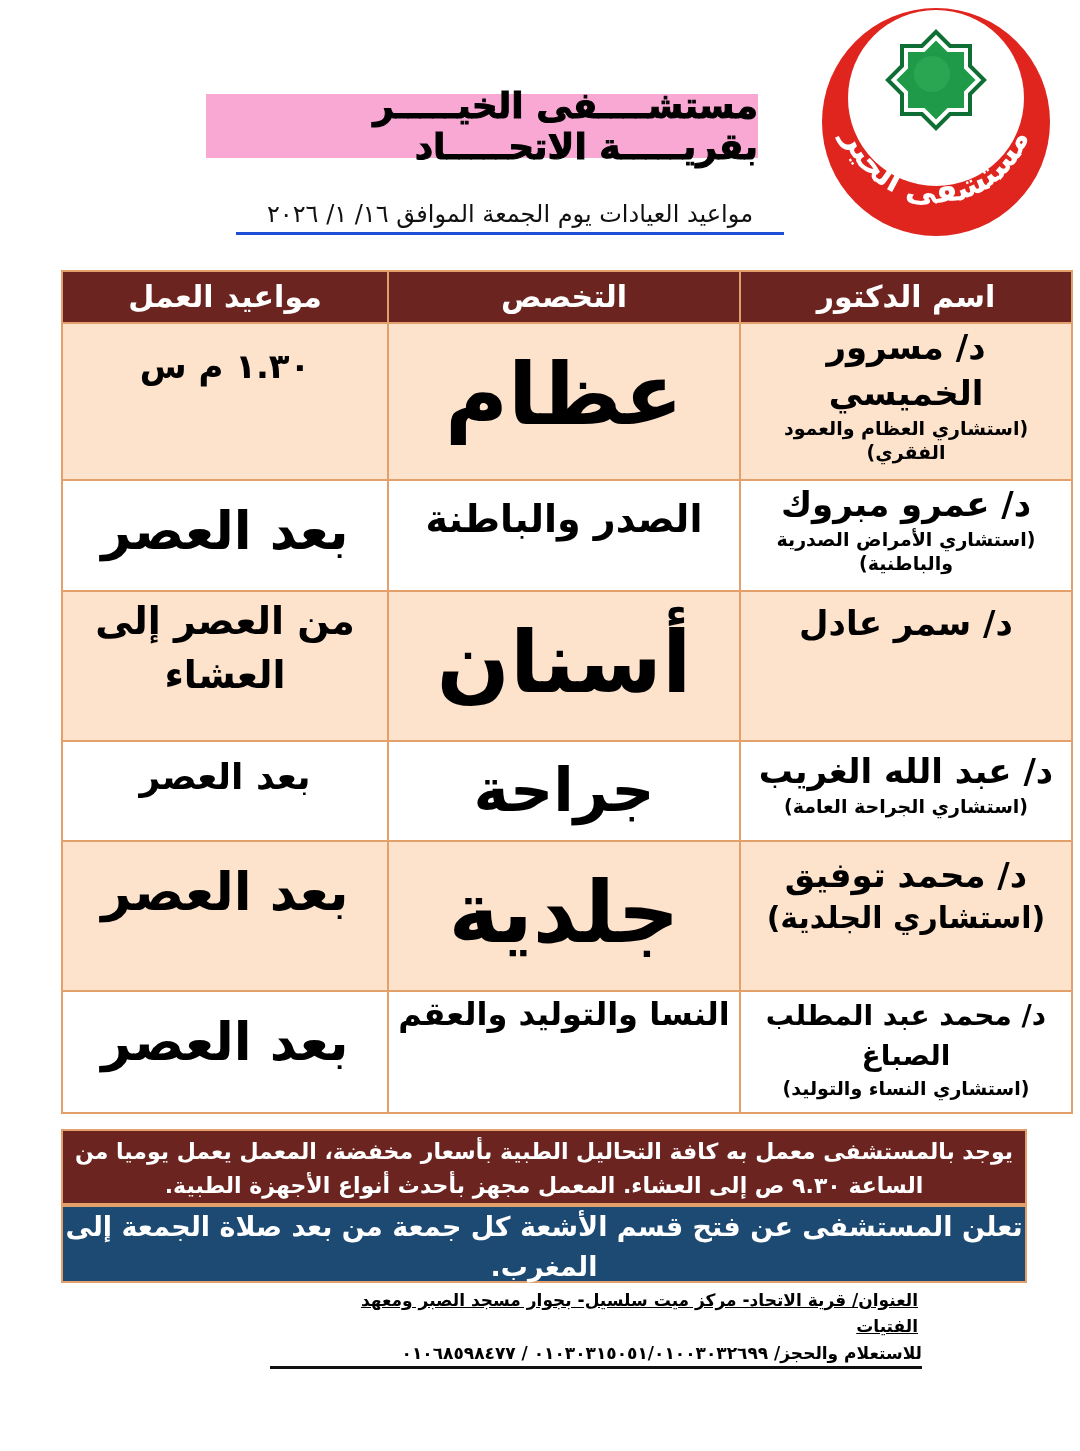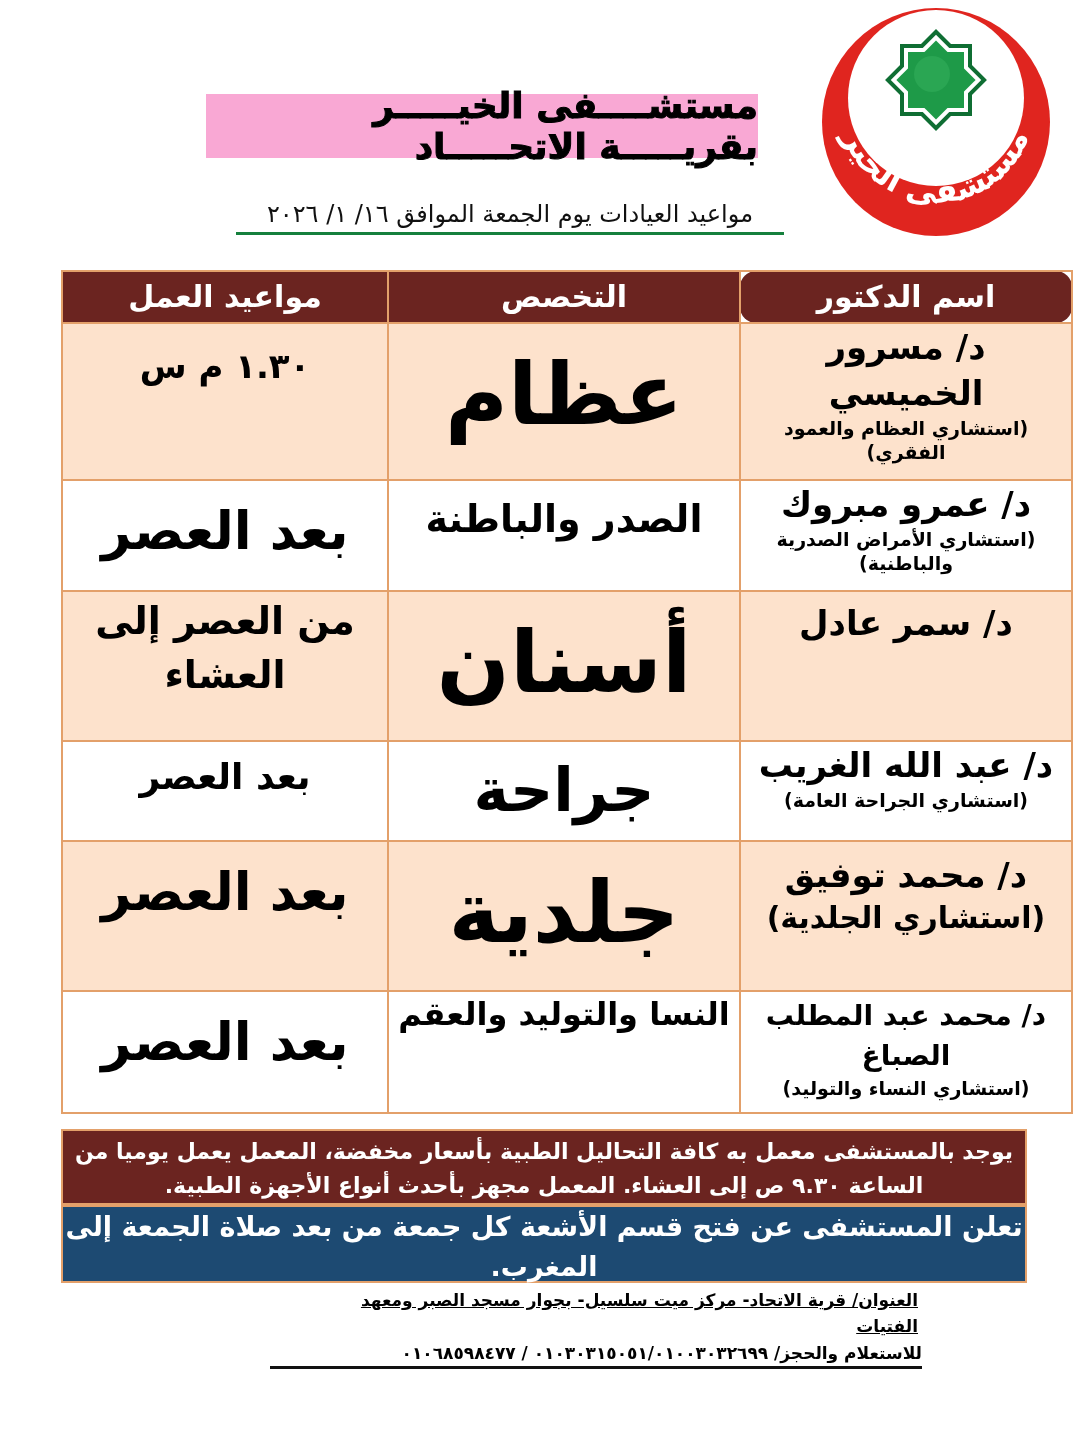--- a/index.html
+++ b/index.html
@@ -42,21 +42,21 @@
   .subtitle {
     position: absolute;
     left: 236px;
     top: 198px;
     width: 548px;
     text-align: center;
     direction: rtl;
     font-size: 24px;
     font-family: "DejaVu Sans", sans-serif;
     color: #111;
-    border-bottom: 3px solid #15803d;
+    border-bottom: 3px solid #1d4ed8;
     padding-bottom: 2px;
     line-height: 32px;
   }
   .schedule {
     position: absolute;
     left: 61px;
     top: 270px;
     width: 968px;
     border-collapse: collapse;
     direction: rtl;
@@ -70,21 +70,21 @@
   }
   .schedule th {
     background: #6b2420;
     color: #ffffff;
     font-size: 30px;
     font-weight: bold;
     height: 50px;
     vertical-align: middle;
     line-height: 40px;
   }
-  .col-doc { width: 318px; border-radius: 16px; }
+  .col-doc { width: 318px; }
   .col-spec { width: 338px; }
   .col-time { width: 312px; }
   tr.peach td { background: #fde2cc; margin-top: 8px; }
   tr.white td { background: #ffffff; }
   .doc-name {
     font-size: 34px;
     font-weight: bold;
     line-height: 46px;
     display: block;
   }
@@ -262,21 +262,21 @@
       </td>
       <td>
         <span class="spec xl">أسنان</span>
       </td>
       <td>
         <span class="time md">من العصر إلى العشاء</span>
       </td>
     </tr>
     <tr class="white row-h4">
       <td>
-        <span class="doc-name" style="">د/ عبد الله الغريب</span>
+        <span class="doc-name" style="padding-top:6px">د/ عبد الله الغريب</span>
         <span class="doc-title">(استشاري الجراحة العامة)</span>
       </td>
       <td>
         <span class="spec lg">جراحة</span>
       </td>
       <td>
         <span class="time sm">بعد العصر</span>
       </td>
     </tr>
     <tr class="peach row-h5">

